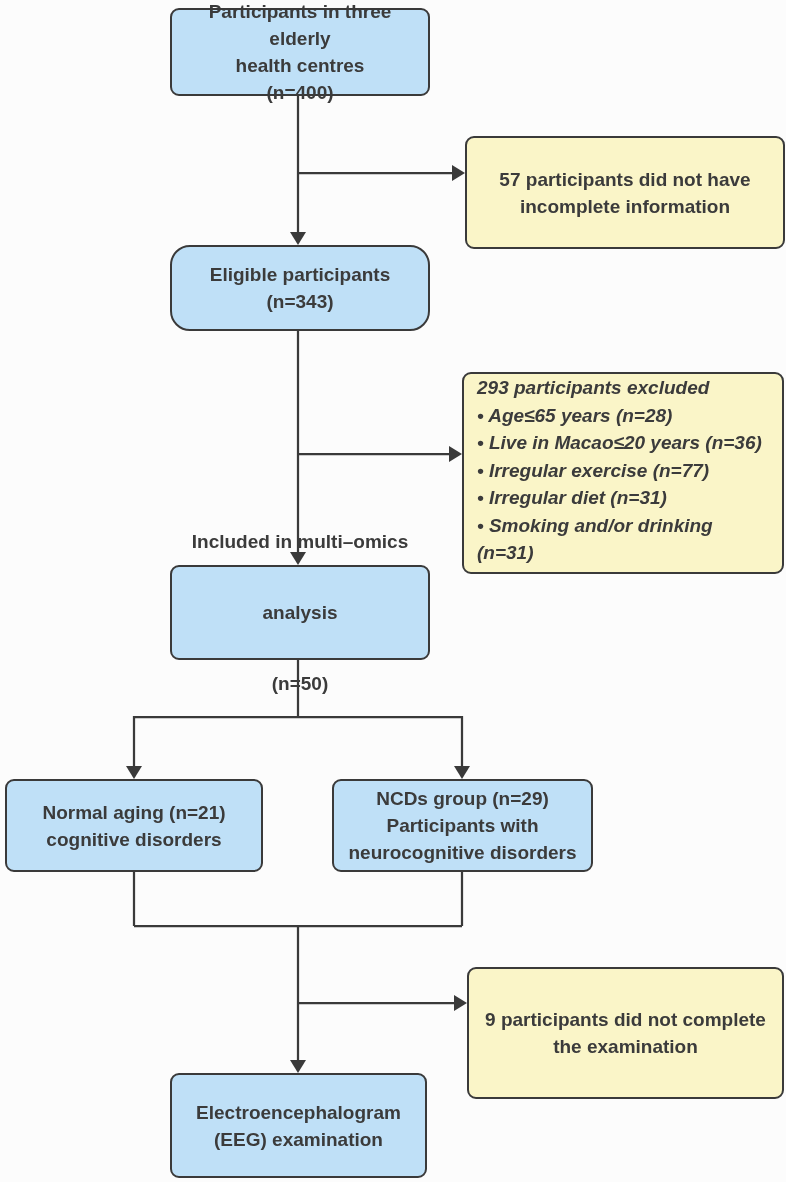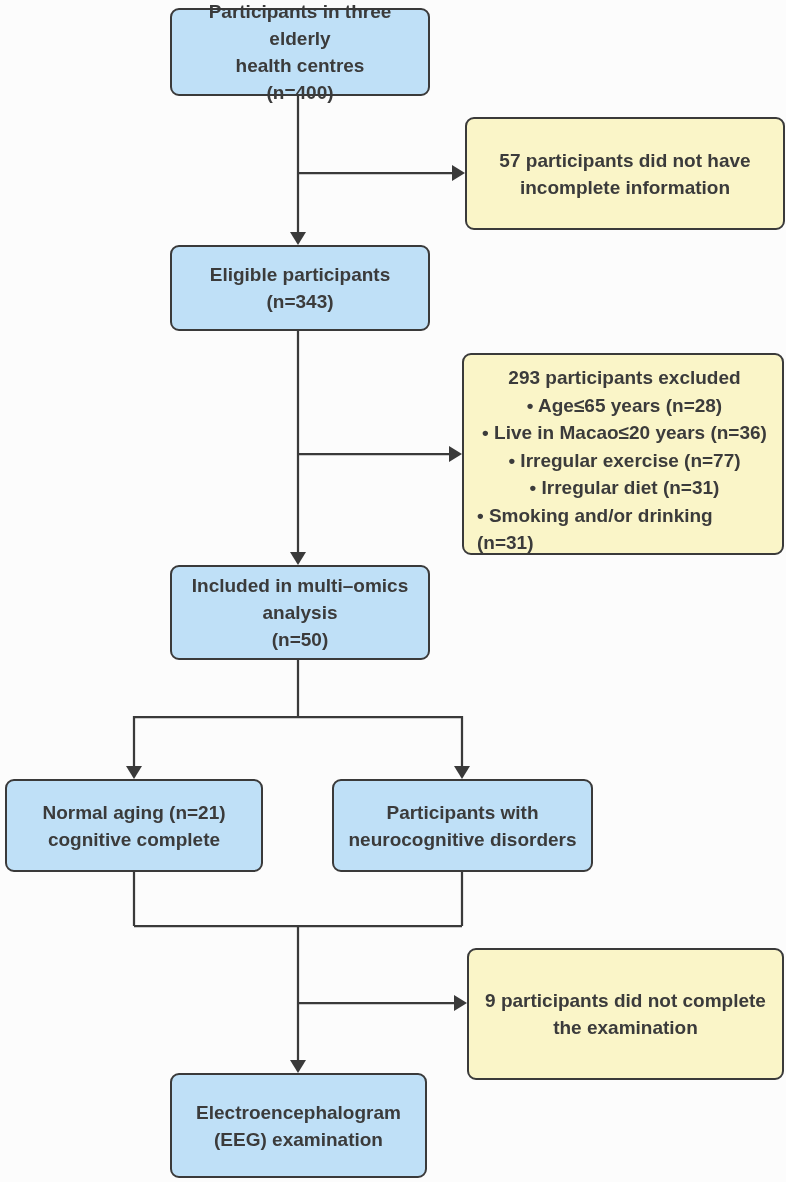--- a/index.html
+++ b/index.html
@@ -39,35 +39,36 @@
     justify-content:center;
     align-items:center;
     text-align:center;
     font-size:19px;
     font-weight:600;
     line-height:27px;
     z-index:1;
     padding:4px 8px;
   }
   .box.blue{background:var(--blue);}
-  .box.yellow{background:var(--yellow);}
+  .box.yellow{background:var(--yellow);margin-top:19px;}
   .box .line{display:block;}
   .box.list{
     justify-content:flex-start;
-    align-items:center;
+    align-items:flex-start;
     text-align:left;
-    padding:9px 10px 6px 13px;
+    padding:0 10px 6px 13px;
     line-height:27.5px;
+    font-style:italic;
   }
   
   #box-source       {left:170px; top:8px;    width:260px; height:88px;}
   #box-excl-info    {left:465px; top:117px;  width:320px; height:113px;}
-  #box-eligible     {left:170px; top:245px;  width:260px; height:86px;}
+  #box-eligible     {left:170px; top:245px;  width:260px; height:86px;border-radius:20px;}
   #box-excl-criteria{left:462px; top:353px;  width:322px; height:202px;}
-  #box-multiomics   {left:170px; top:565px;  width:260px; height:95px;}
+  #box-multiomics   {left:170px; top:565px;  width:260px; height:95px;gap:44px;}
   #box-normal-aging {left:5px;   top:779px;  width:258px; height:93px;}
   #box-ncds         {left:332px; top:779px;  width:261px; height:93px;}
   #box-not-complete {left:467px; top:948px;  width:317px; height:132px;}
   #box-eeg          {left:170px; top:1073px; width:257px; height:105px;}
   .connectors line{stroke:var(--arrow);stroke-width:2.25px;}
   .connectors polygon{fill:var(--arrow);}
 </style>
 </head>
 <body>
 
@@ -130,24 +131,25 @@
   </div>
 
   <div class="box blue" id="box-multiomics">
     <span class="line">Included in multi–omics</span>
     <span class="line">analysis</span>
     <span class="line">(n=50)</span>
   </div>
 
   <div class="box blue" id="box-normal-aging">
     <span class="line">Normal aging (n=21)</span>
-    <span class="line">cognitive complete</span>
+    <span class="line">cognitive disorders</span>
   </div>
 
   <div class="box blue" id="box-ncds">
+    <span class="line">NCDs group (n=29)</span>
     <span class="line">Participants with</span>
     <span class="line">neurocognitive disorders</span>
   </div>
 
   <div class="box yellow" id="box-not-complete">
     <span class="line">9 participants did not complete</span>
     <span class="line">the examination</span>
   </div>
 
   <div class="box blue" id="box-eeg">

